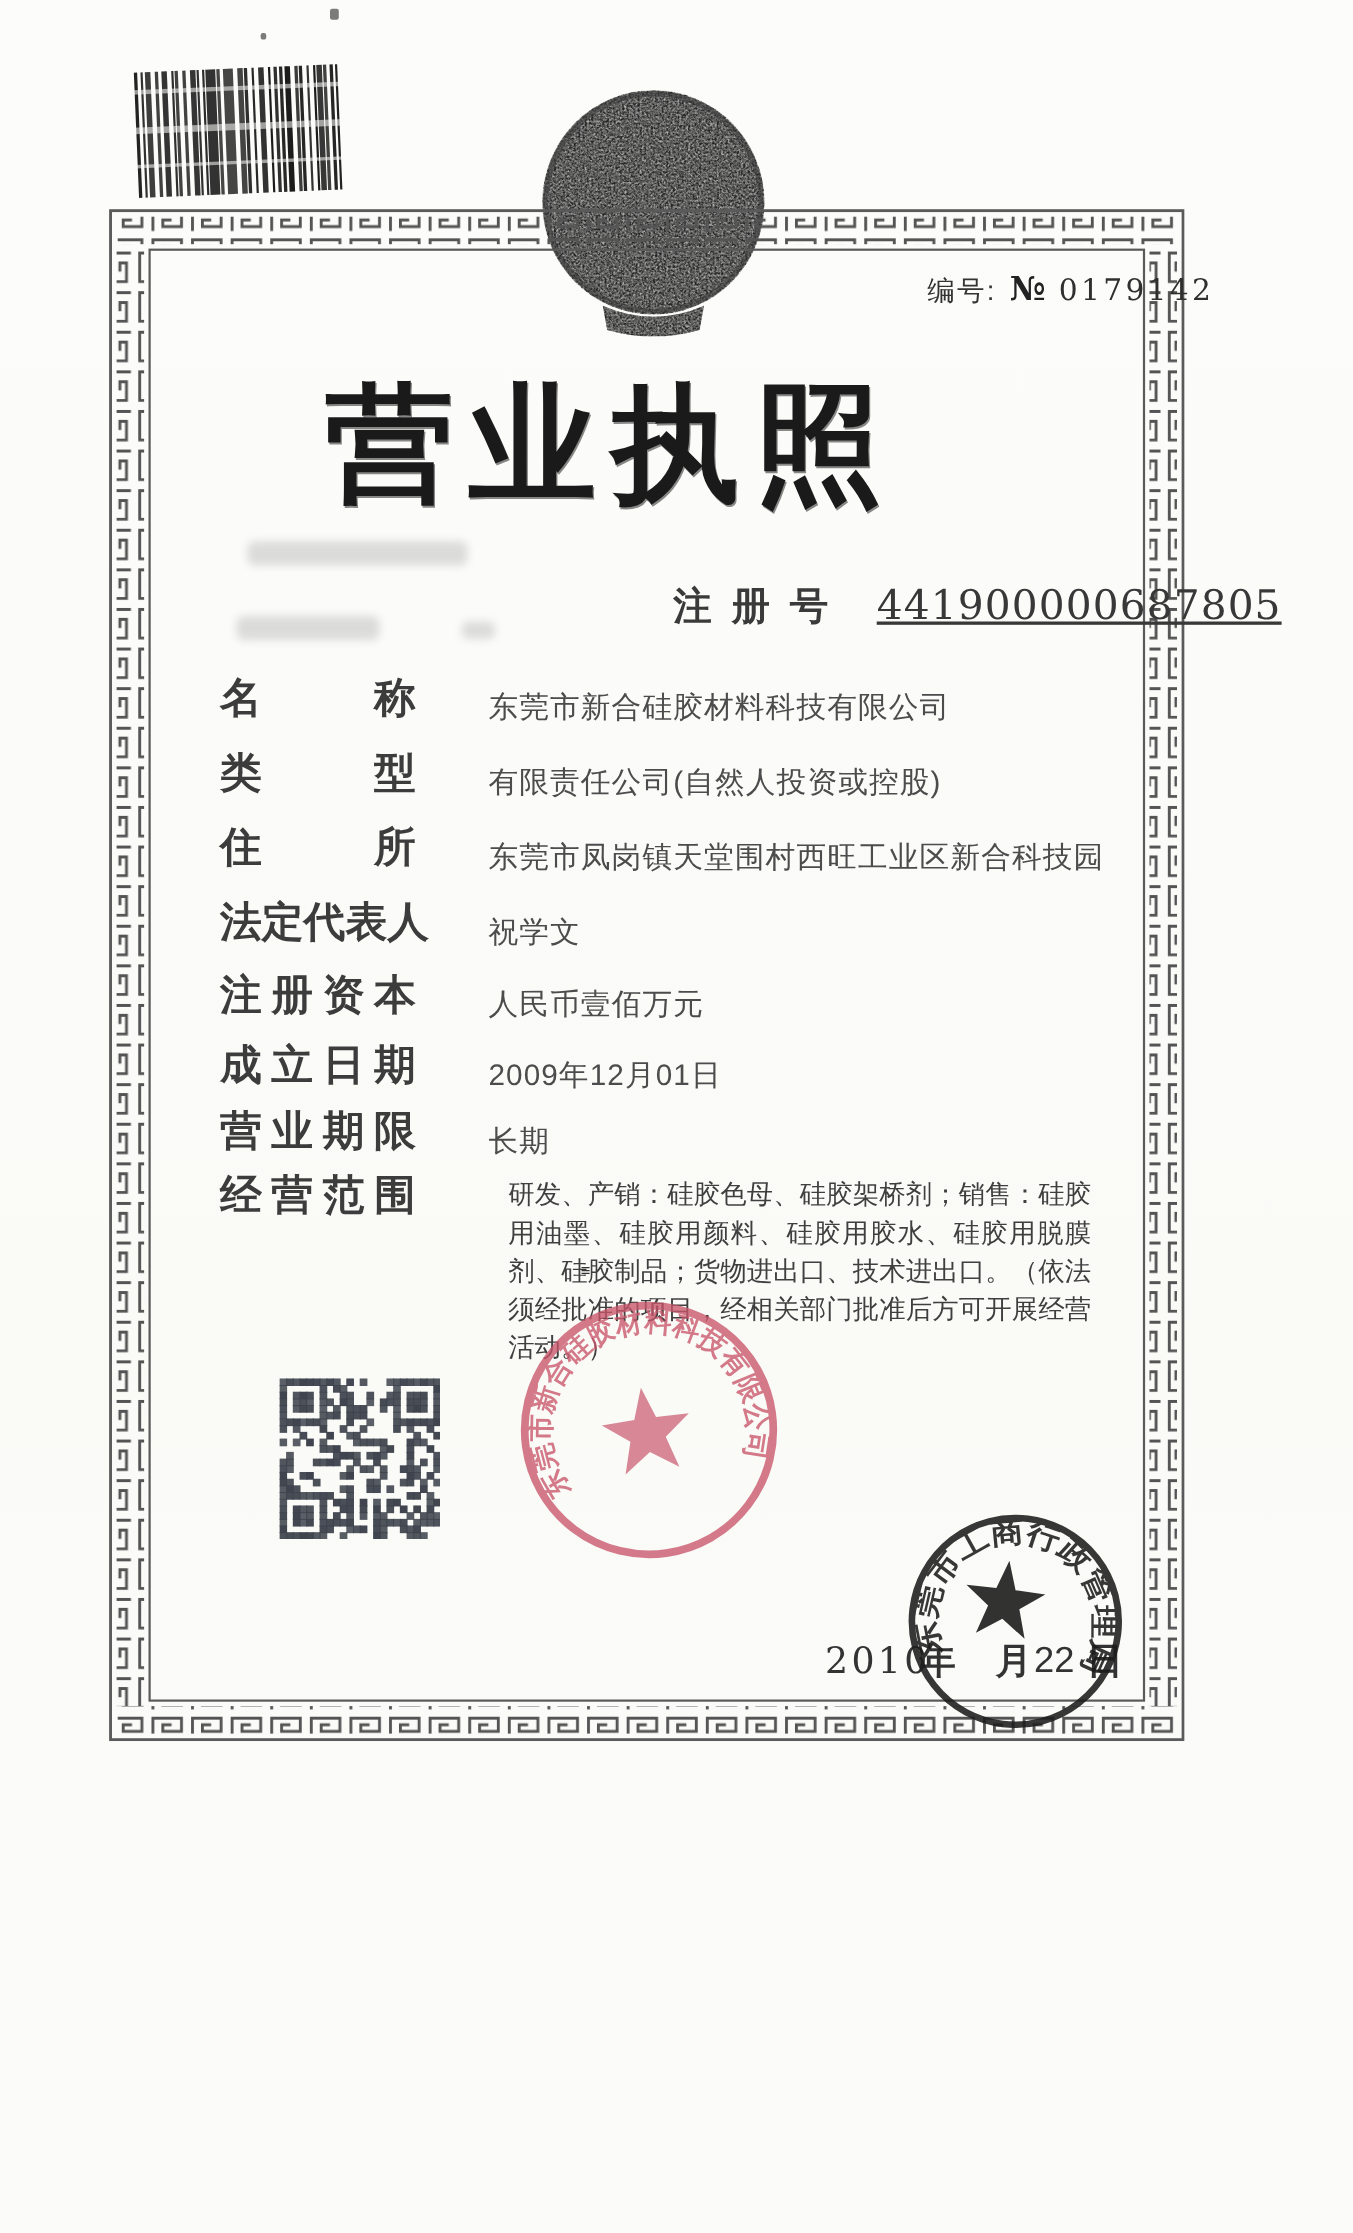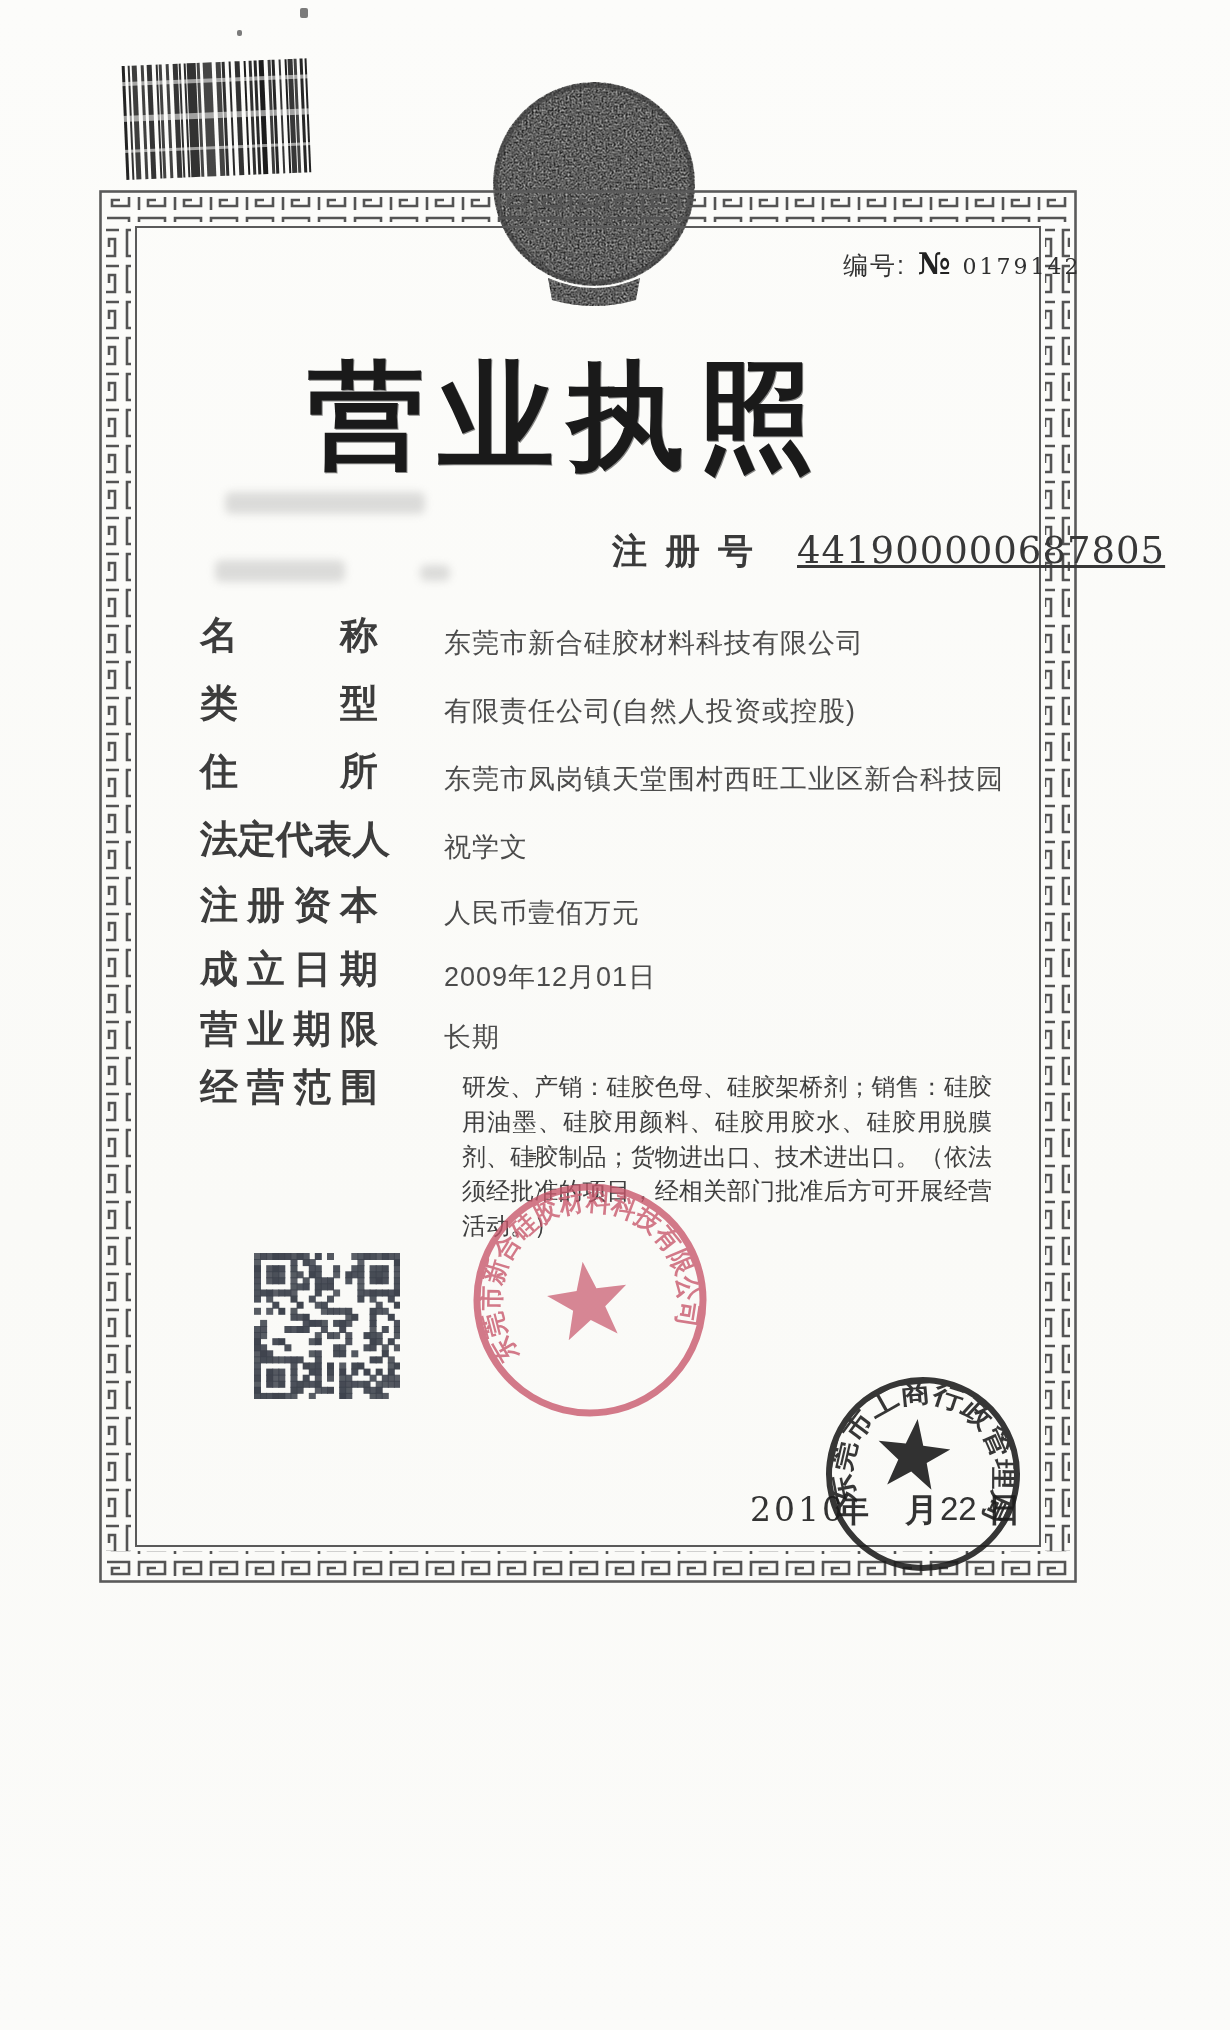--- a/index.html
+++ b/index.html
@@ -13,24 +13,24 @@
   
   .barcode{position:absolute;left:122px;top:58px;width:196px;height:124px;transform:rotate(-2.4deg);}
   
   .emblem{position:absolute;left:490px;top:82px;width:212px;height:224px;}
   
   .frame{position:absolute;left:99px;top:190px;}
   
   .serial{position:absolute;left:843px;top:246px;display:flex;align-items:baseline;gap:12px;white-space:nowrap;}
   .serial .s-label{font-size:25px;color:#333;letter-spacing:2px;}
   .serial .s-no{font-family:"DejaVu Serif","Liberation Serif",serif;font-weight:bold;font-size:30px;color:#222;}
-  .serial .s-num{font-family:"DejaVu Serif","Liberation Serif",serif;font-size:22px;color:#2f2f2f;letter-spacing:3px;}
+  .serial .s-num{font-family:"DejaVu Serif","Liberation Serif",serif;font-size:27px;color:#2f2f2f;letter-spacing:3px;}
   
   .title{
-    position:absolute;left:292px;top:340px;margin:16px;
+    position:absolute;left:292px;top:340px;margin:4px;
     font-size:116px;line-height:1.05;font-weight:900;letter-spacing:14px;
     color:#1a1a1a;white-space:nowrap;
     text-shadow:1px 1px 0 rgba(40,40,40,.55);
   }
   
   .regno{position:absolute;left:612px;top:528px;white-space:nowrap;display:flex;align-items:baseline;gap:26px;}
   .regno .r-label{font-size:35px;letter-spacing:18px;font-weight:700;color:#3a3a3a;}
   .regno .r-value{font-family:"DejaVu Serif","Liberation Serif",serif;font-size:37px;color:#383838;letter-spacing:1px;text-decoration:underline;}
   
   .frow{position:absolute;left:200px;height:60px;}

